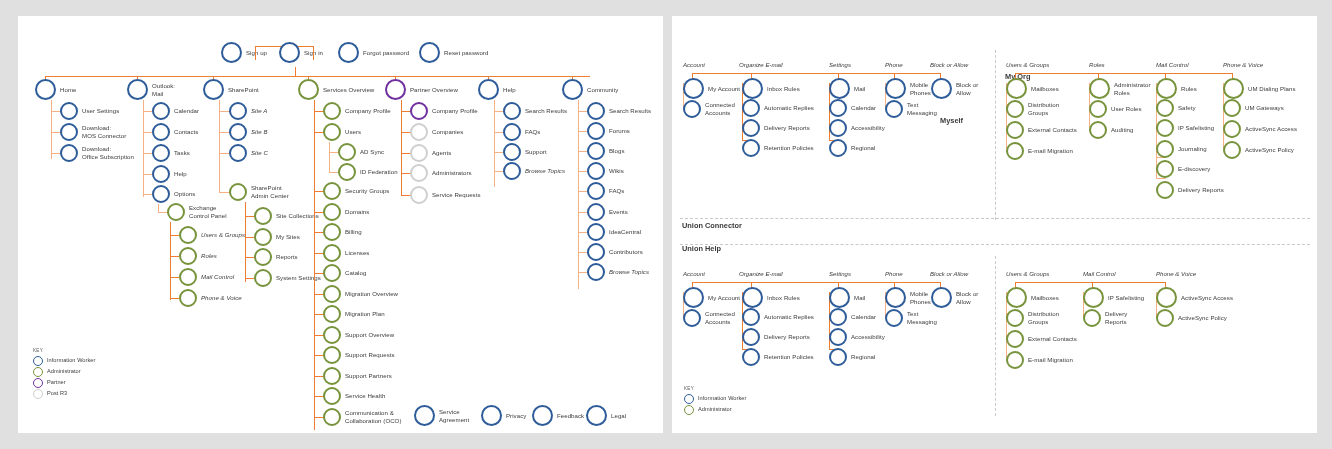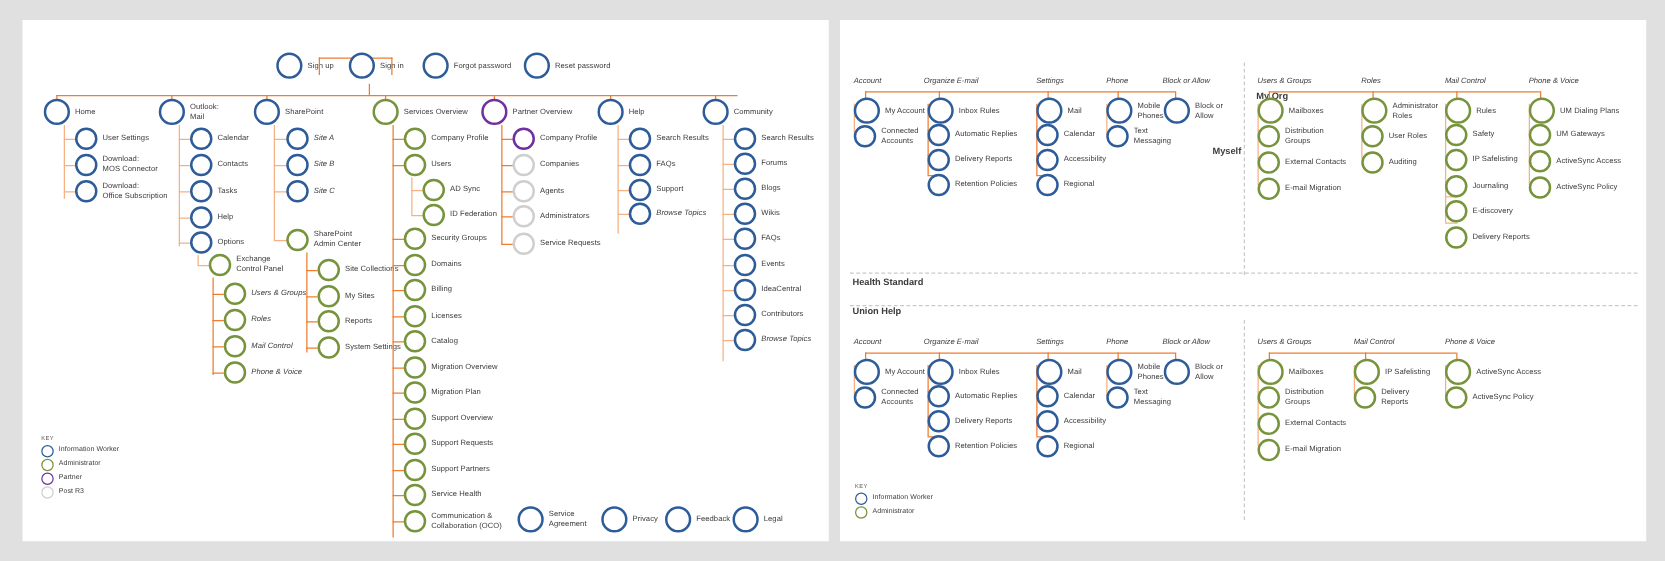--- a/index.html
+++ b/index.html
@@ -496,23 +496,23 @@
   </div>
 </div>
 
 <div class="panel" id="panel-right">
 
   <div class="dash-v" style="left:323px;top:34px;height:170px;"></div>
   <div class="dash-h" style="left:8px;top:202px;width:630px;"></div>
   <div class="dash-h" style="left:8px;top:228px;width:630px;"></div>
   <div class="dash-v" style="left:323px;top:240px;height:160px;"></div>
 
-  <div class="sec-title" style="left:298px;top:66px;margin-top:34px;">Myself</div>
+  <div class="sec-title" style="left:268px;top:66px;margin-top:34px;">Myself</div>
   <div class="sec-title" style="left:333px;top:56px;">My Org</div>
-  <div class="sec-title" style="left:10px;top:205px;">Health Standard</div>
+  <div class="sec-title" style="left:10px;top:205px;">Union Connector</div>
   <div class="sec-title" style="left:10px;top:228px;">Union Help</div>
 
   <div class="col-head" style="left:11px;top:45px;">Account</div>
   <div class="col-head" style="left:67px;top:45px;">Organize E-mail</div>
   <div class="col-head" style="left:157px;top:45px;">Settings</div>
   <div class="col-head" style="left:213px;top:45px;">Phone</div>
   <div class="col-head" style="left:258px;top:45px;">Block or Allow</div>
 
   <div class="h" style="left:20px;top:57px;width:248px;"></div>
   <div class="v" style="left:20px;top:57px;height:10px;"></div>

